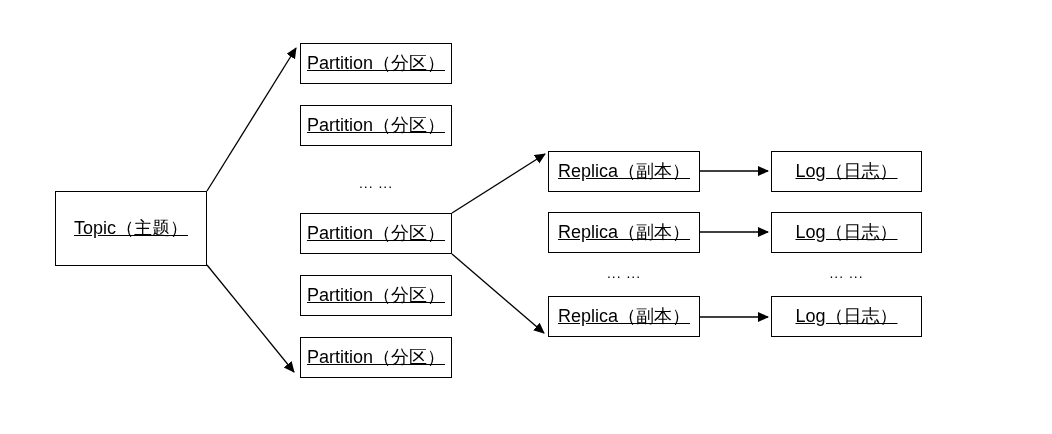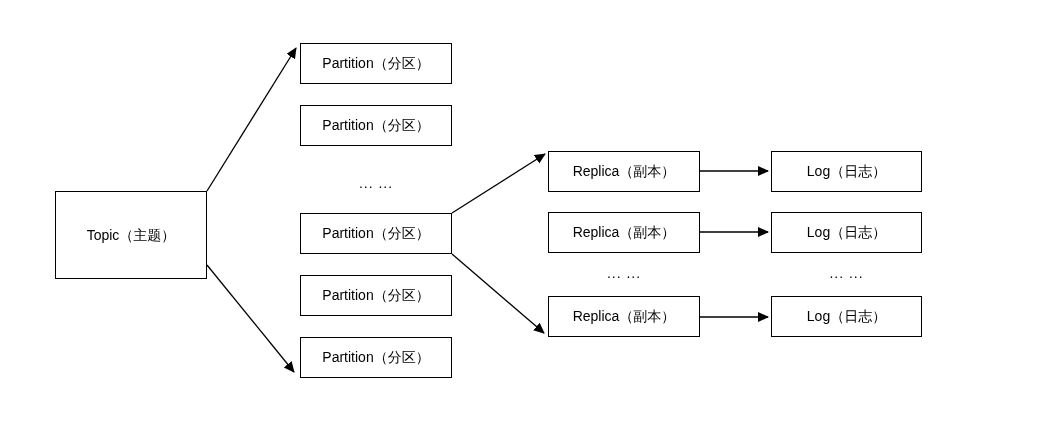--- a/index.html
+++ b/index.html
@@ -19,34 +19,35 @@
     pointer-events: none;
   }
   .node {
     position: absolute;
     box-sizing: border-box;
     border: 1px solid #000000;
     background: #ffffff;
     display: flex;
     align-items: center;
     justify-content: center;
-    font-size: 14px;
+    font-size: 18px;
     line-height: 1.2;
     white-space: nowrap;
+    text-decoration: underline;
   }
   .dots {
     position: absolute;
     display: flex;
     align-items: center;
     justify-content: center;
     font-size: 14px;
     letter-spacing: 1px;
   }
   
-  .topic      { left: 55px;  top: 191px; width: 152px; height: 88px; }
+  .topic      { left: 55px;  top: 191px; width: 152px; height: 75px; }
   .p1         { left: 300px; top: 43px;  width: 152px; height: 41px; }
   .p2         { left: 300px; top: 105px; width: 152px; height: 41px; }
   .p3         { left: 300px; top: 213px; width: 152px; height: 41px; }
   .p4         { left: 300px; top: 275px; width: 152px; height: 41px; }
   .p5         { left: 300px; top: 337px; width: 152px; height: 41px; }
   .r1         { left: 548px; top: 151px; width: 152px; height: 41px; }
   .r2         { left: 548px; top: 212px; width: 152px; height: 41px; }
   .r3         { left: 548px; top: 296px; width: 152px; height: 41px; }
   .l1         { left: 771px; top: 151px; width: 151px; height: 41px; }
   .l2         { left: 771px; top: 212px; width: 151px; height: 41px; }

